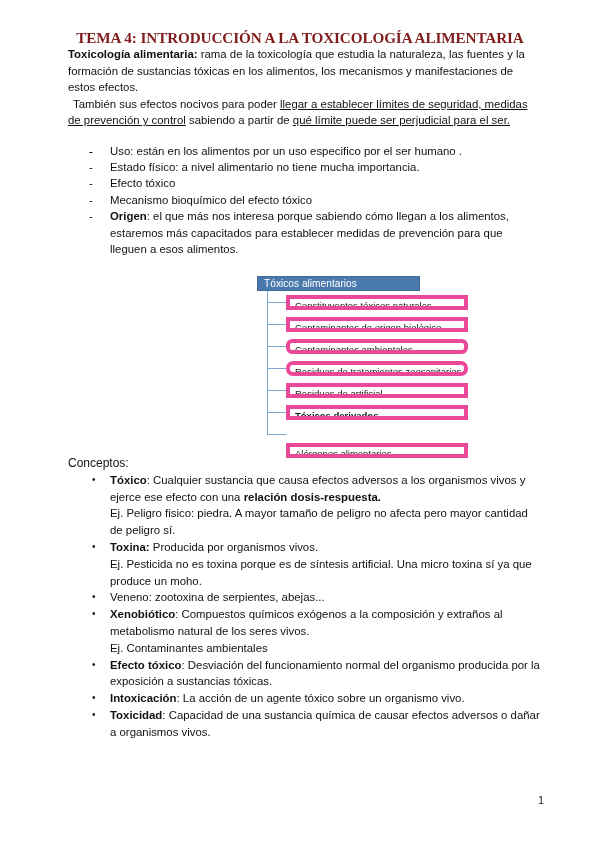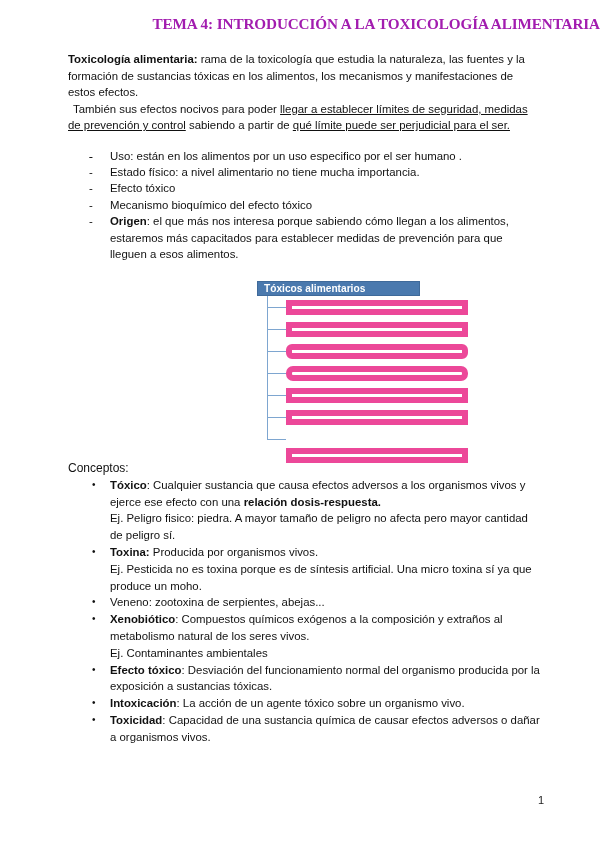--- a/index.html
+++ b/index.html
@@ -23,31 +23,30 @@
     box-sizing: border-box;
     padding: 0;
   }
 
   
   .doc-title {
     font-family: "Liberation Serif", serif;
     font-weight: bold;
     font-size: 15.2px;
     letter-spacing: -0.1px;
-    text-align: right;
-    margin: 0;
-    padding-top: 15px;
+    text-align: center;
+    margin: 0;
+    padding-top: 29px;
     line-height: 1.15;
-    color: #a21caf;
+    color: #7f1d1d;
   }
 
   
   .body-wrap {
     padding: 0 60px 0 68px;
-    margin-top: 19px;
   }
   p.para {
     margin: 0;
     font-size: 11.4px;
     line-height: 16.4px;
     text-align: left;
     color: #111;
   }
   .b { font-weight: bold; }
   .u { text-decoration: underline; }
@@ -101,41 +100,41 @@
     position: absolute;
     left: 189px;
     top: 3px;
     width: 163px;
     height: 15px;
     background: #4a79ae;
     border: 1px solid #3f6a9a;
     box-sizing: border-box;
     color: #ffffff;
     font-size: 10.2px;
-    font-weight: bold;
+    font-weight: normal;
     line-height: 14px;
     padding-left: 6px;
     white-space: nowrap;
     overflow: hidden;
   }
   .dg-trunk {
     position: absolute;
     left: 199px;
     top: 18px;
     width: 1px;
     height: 143px;
     background: #7ea6d0;
   }
   .dg-node {
     position: absolute;
     left: 218px;
     width: 182px;
     height: 15px;
     background: #ffffff;
-    border: 6px solid #ec4899;
+    border: 4px solid #ec4899;
     box-sizing: border-box;
     font-size: 9.5px;
     line-height: 13px;
     color: #1b1b1b;
     padding-left: 5px;
     white-space: nowrap;
     overflow: hidden;
   }
   .dg-stub {
     position: absolute;
@@ -188,21 +187,21 @@
     </ul>
 
     <div class="diagram">
       <div class="dg-header">Tóxicos alimentarios</div>
       <div class="dg-trunk"></div>
 
       <div class="dg-stub" style="top:29px;"></div>
       <div class="dg-node" style="top:22px;">Constituyentes tóxicos naturales</div>
 
       <div class="dg-stub" style="top:51px;"></div>
-      <div class="dg-node" style="top:44px;text-align:center;">Contaminantes de origen biológico</div>
+      <div class="dg-node" style="top:44px;">Contaminantes de origen biológico</div>
 
       <div class="dg-stub" style="top:73px;"></div>
       <div class="dg-node" style="top:66px;border-radius:6px;">Contaminantes ambientales</div>
 
       <div class="dg-stub" style="top:95px;"></div>
       <div class="dg-node" style="top:88px;border-radius:7px;">Residuos de tratamientos zoosanitarios</div>
 
       <div class="dg-stub" style="top:117px;"></div>
       <div class="dg-node" style="top:110px;">Residuos de artificial</div>
 

